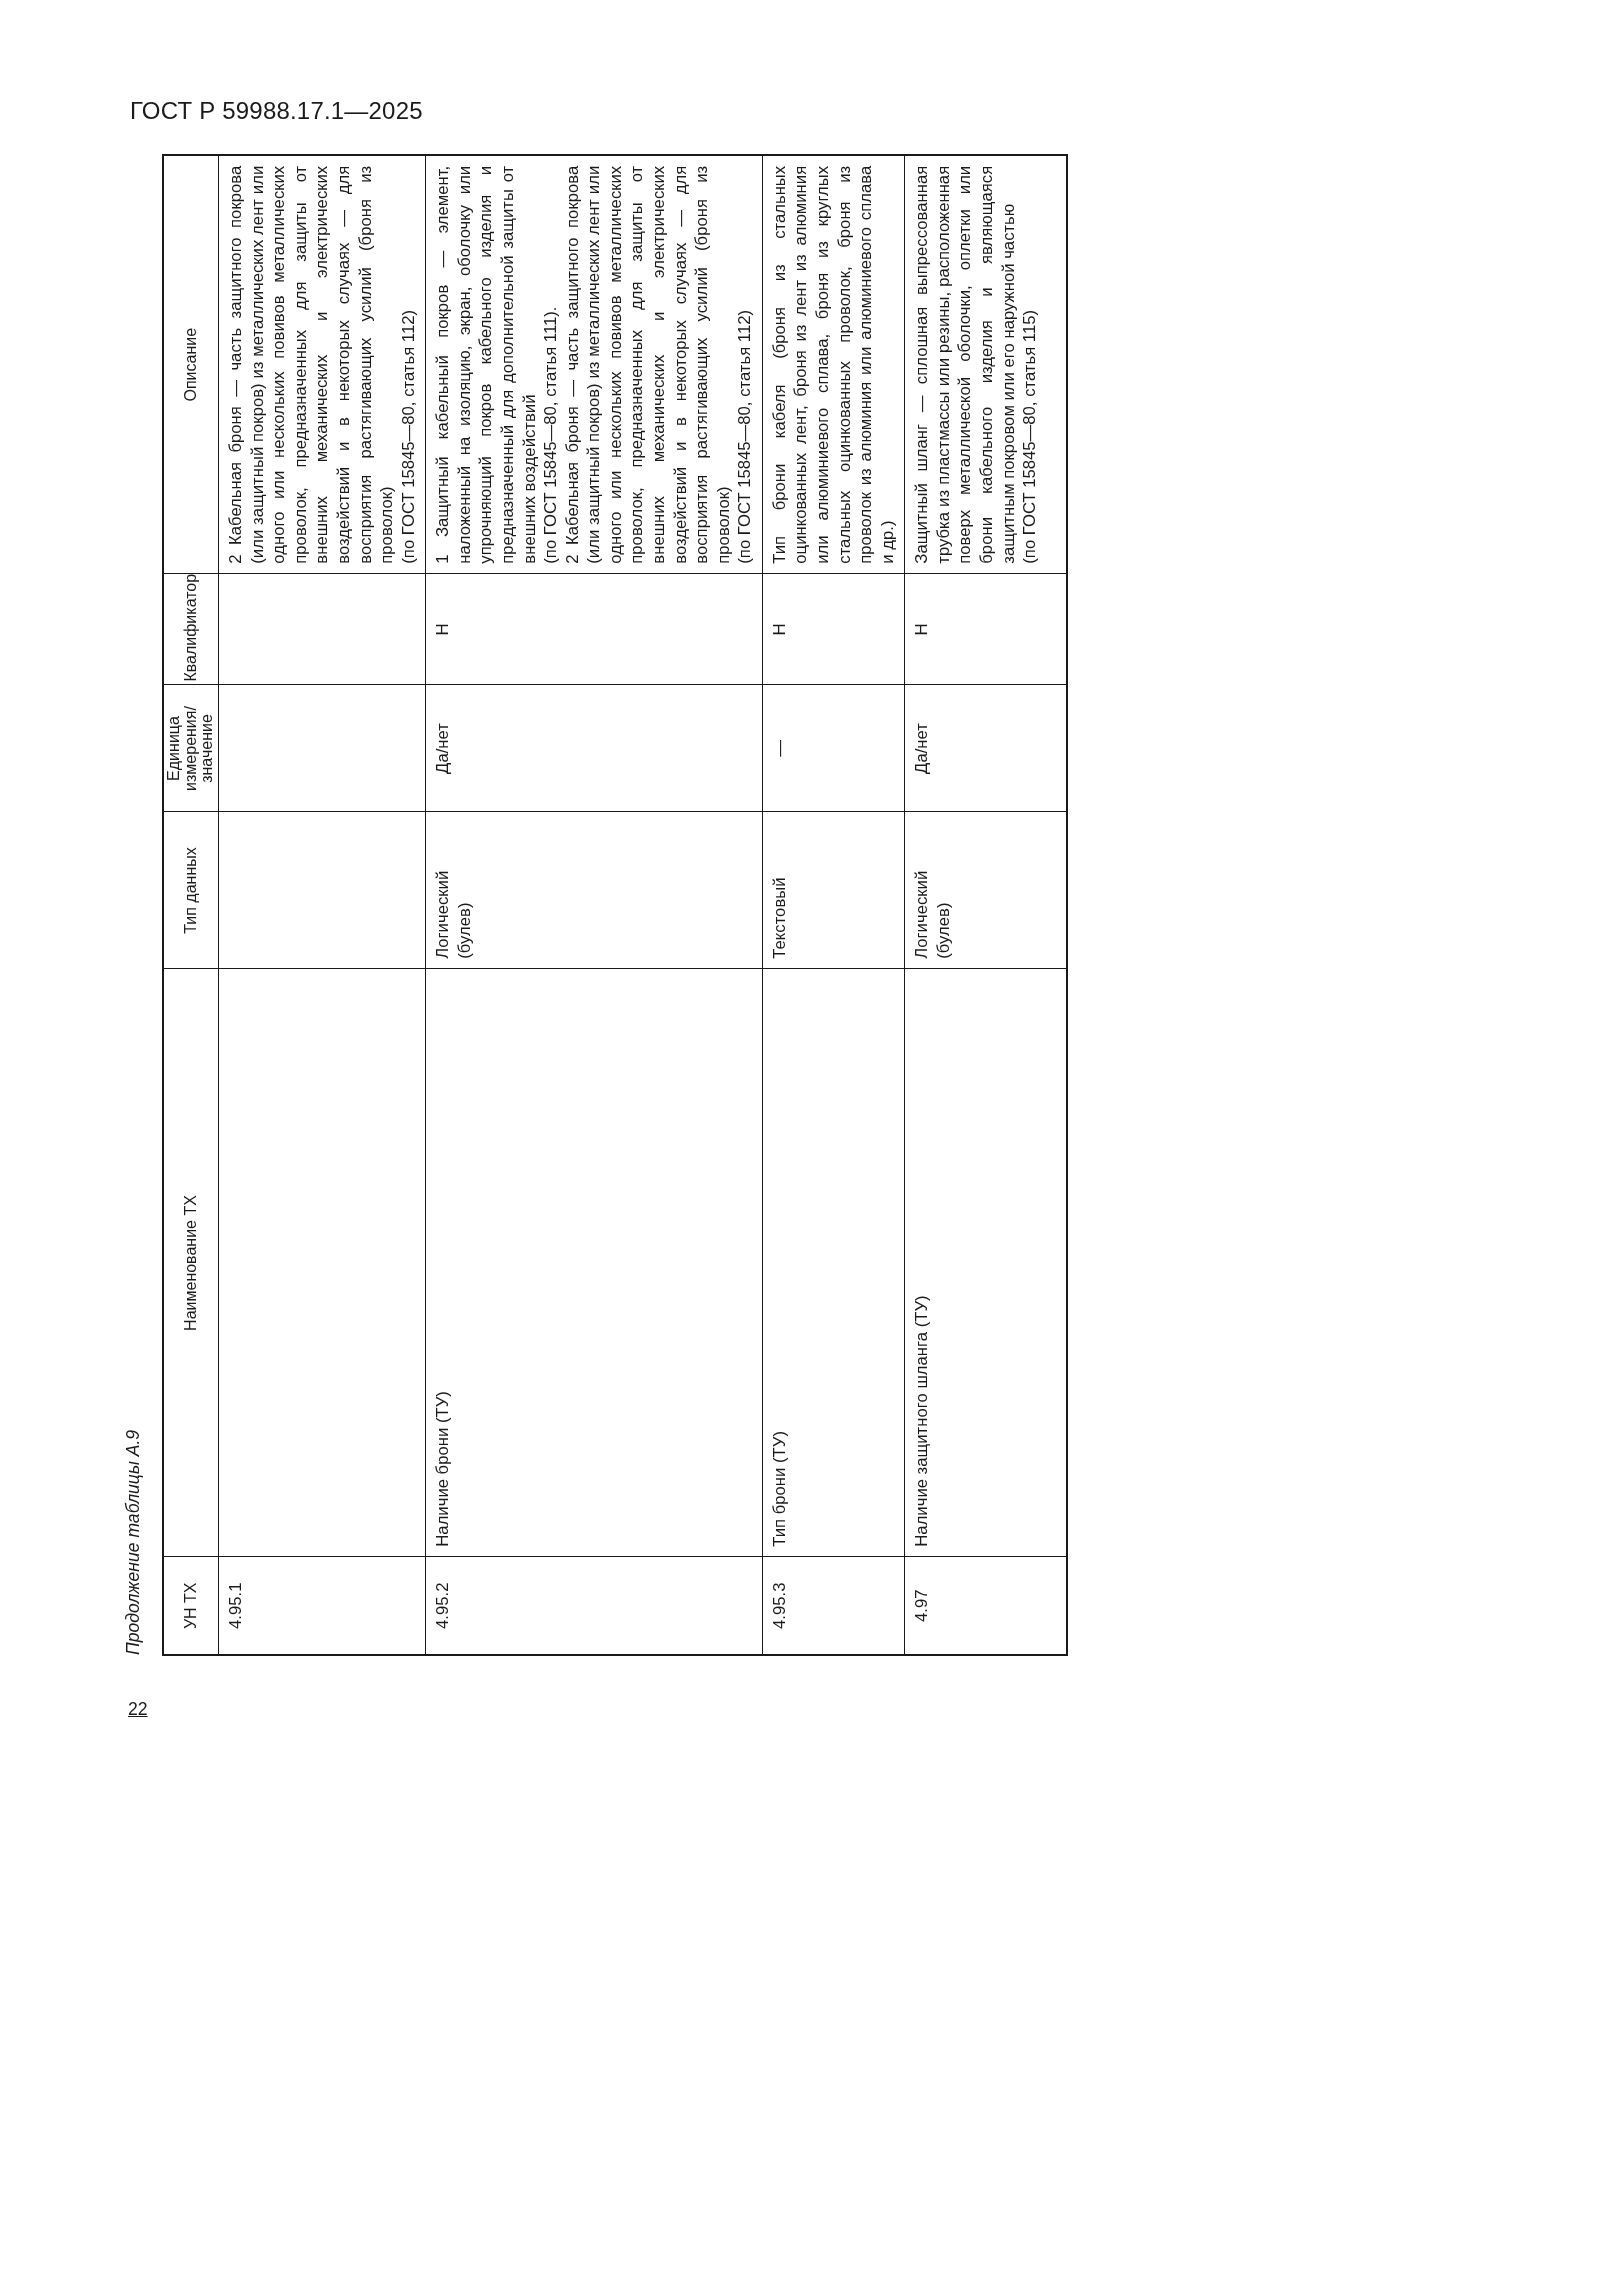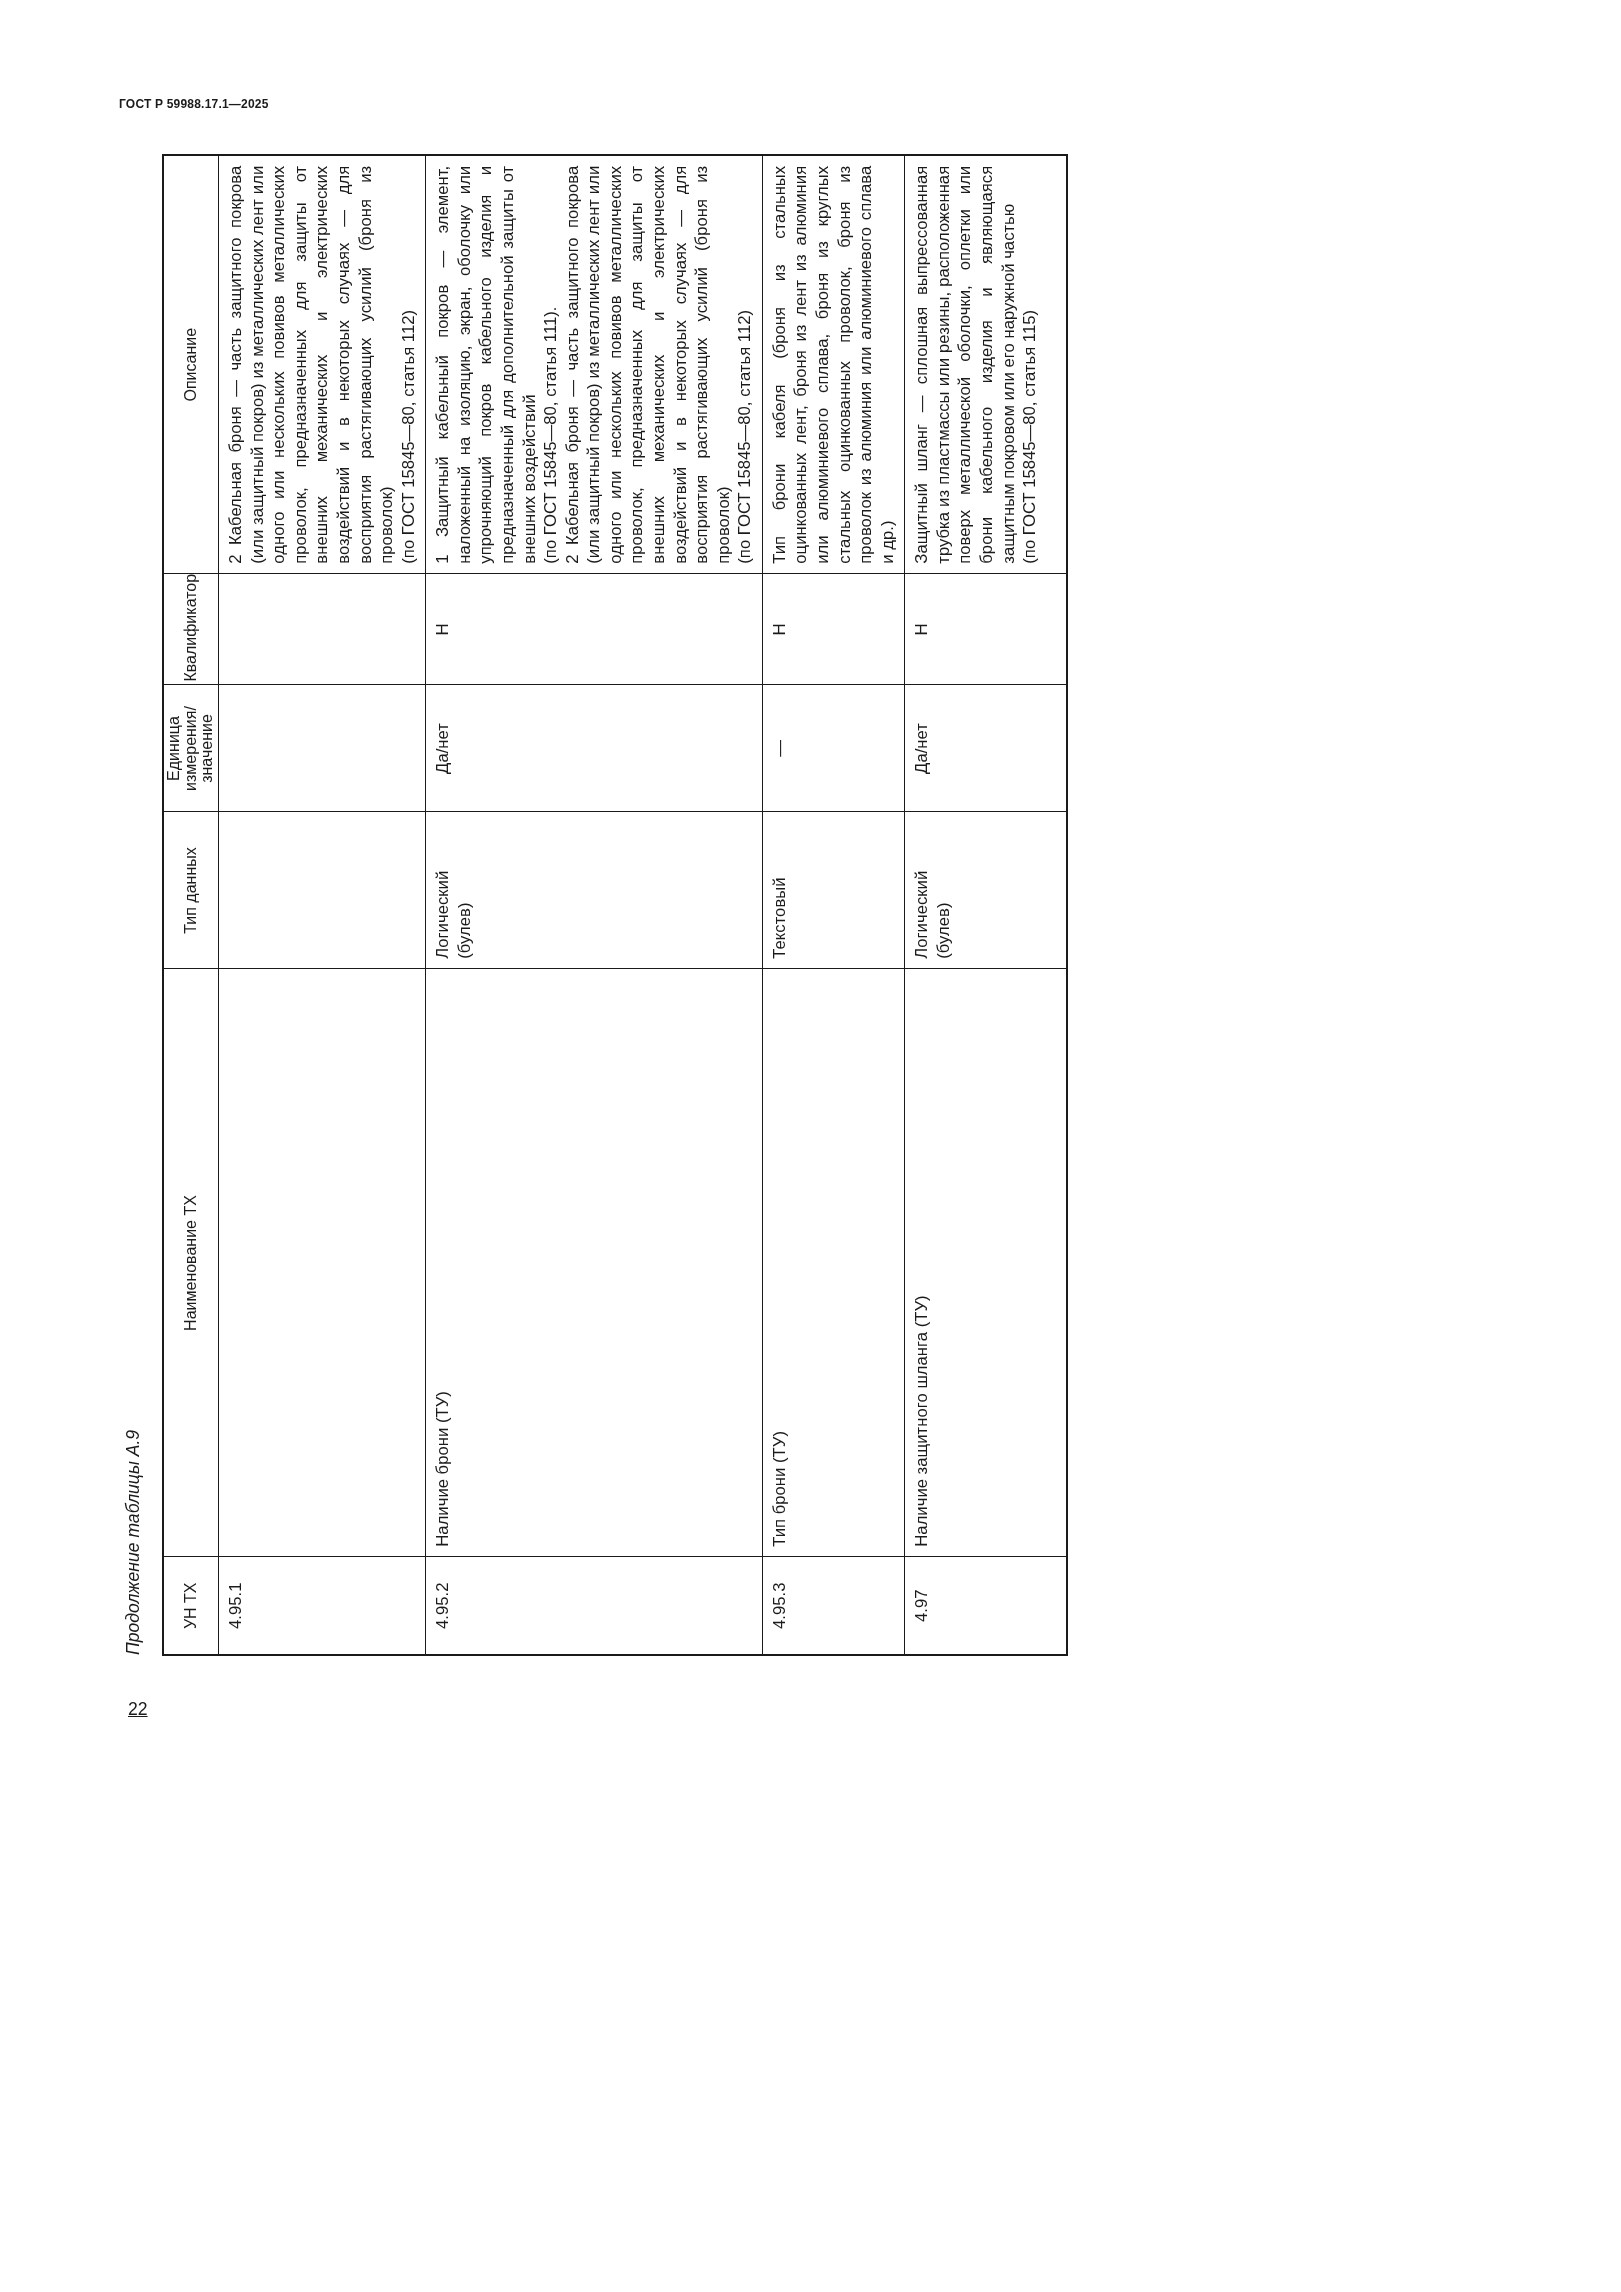--- a/index.html
+++ b/index.html
@@ -1,20 +1,20 @@
 <!DOCTYPE html>
 <html><head>
 <meta charset="utf-8">
 <style>
   html,body{margin:0;padding:0;}
   body{
     width:1621px;height:2293px;position:relative;background:#ffffff;
     font-family:"Liberation Sans",sans-serif;color:#1b1b1b;overflow:hidden;
   }
-  .doc-header{position:absolute;left:119px;top:97px;font-size:12px;font-weight:bold;letter-spacing:0.2px;}
+  .doc-header{position:absolute;left:130px;top:97px;font-size:24px;font-weight:normal;letter-spacing:0.2px;}
   .page-number{position:absolute;left:128px;top:1699px;font-size:17.6px;text-decoration:underline;}
   .rot{position:absolute;transform:rotate(-90deg);transform-origin:0 0;}
   .caption-wrap{left:123px;top:1655px;width:1500px;height:25.5px;font-size:17.6px;font-style:italic;white-space:nowrap;}
   .table-wrap{left:162px;top:1656px;width:1500px;height:851px;}
   table.gost{
     border-collapse:collapse;table-layout:fixed;width:1500px;height:851px;
     border:2px solid #1a1a1a;background:#ffffff;
   }
   table.gost td, table.gost th{
     border:1px solid #1a1a1a;vertical-align:top;font-size:16.7px;font-weight:normal;

